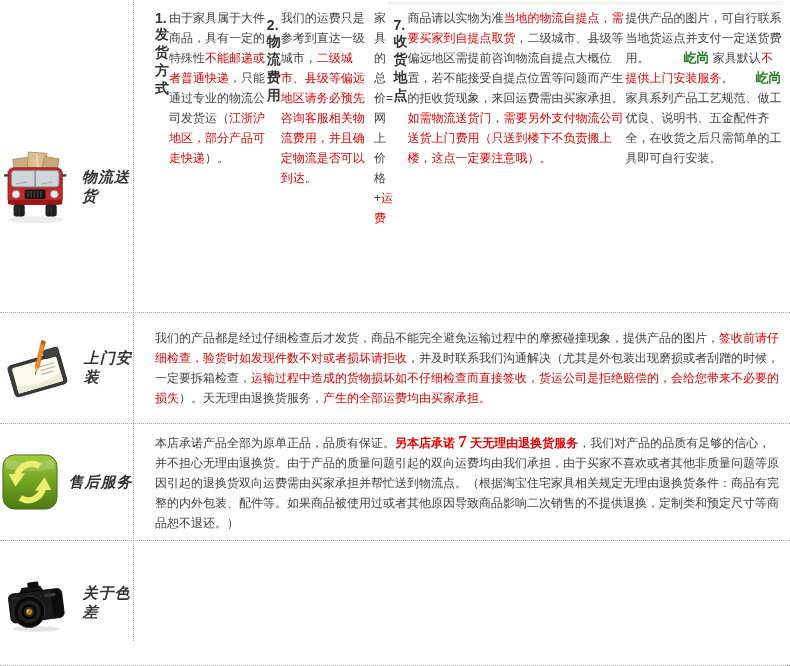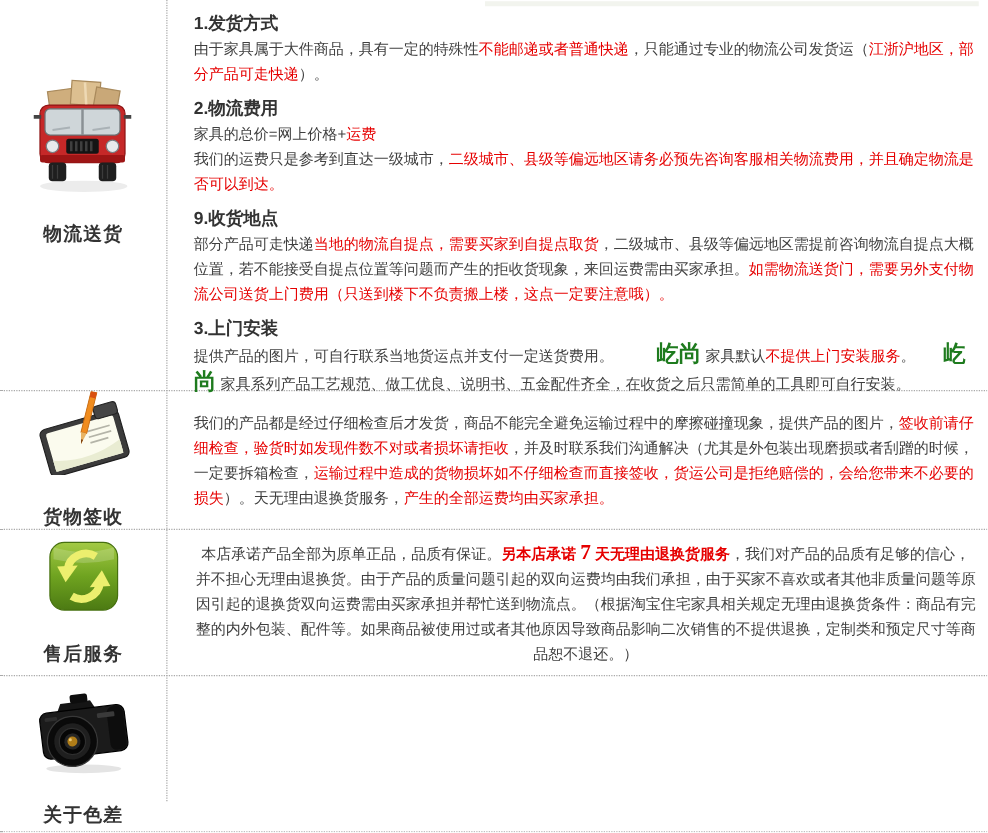--- a/index.html
+++ b/index.html
@@ -5,37 +5,37 @@
   html,body{margin:0;padding:0;background:#fff;}
   .page{position:relative;width:790px;height:666px;background:#fff;overflow:hidden;
         font-family:"Liberation Sans","DejaVu Sans",sans-serif;}
   .top-artifact{position:absolute;top:1px;left:388px;width:395px;height:4px;
         background:#f2f4ee;}
   .vline{position:absolute;left:133px;top:0;height:641px;width:0;
         border-left:1px dotted var(--divider,#a9a9a9);}
   .row{display:flex;box-sizing:border-box;border-bottom:1px dotted var(--divider,#a9a9a9);}
   .row:last-child{border-bottom:none;}
   .row1{height:313px;} .row2{height:111px;} .row3{height:117px;} .row4{height:125px;}
-  .icol{width:133px;flex:none;display:flex;flex-direction:column;align-items:center;
-        justify-content:center;gap:24px;}
+  .icol{width:133px;flex:none;display:flex;flex-direction:row;align-items:center;
+        justify-content:center;gap:10px;font-style:italic;}
   .row1 .icol{justify-content:flex-start;padding-top:62px;}
   .ilabel{font-size:15px;font-weight:bold;color:var(--heading,#333);letter-spacing:1px;}
   .content{flex:1;box-sizing:border-box;padding:0 8px 0 22px;display:flex;
-        flex-direction:column;justify-content:flex-start;}
+        flex-direction:row;justify-content:flex-start;}
   .row1 .content{padding-top:8px;}
   .row2 .content{padding-top:15px;}
-  .row3 .content{padding-top:8px;text-align:center;}
+  .row3 .content{padding-top:8px;}
   .row4 .content{padding-top:18px;}
   .h{font-size:14px;font-weight:bold;color:var(--heading,#333);margin:9px 0 1px;}
   .content .h:first-child{margin-top:2px;}
   .p{font-size:12px;color:var(--body,#3f3f3f);line-height:20px;margin:0;}
   .run-n{}
   .run-red{color:var(--red,#e60000);text-align:right;}
   .run-redbold{color:var(--red,#e60000);font-weight:bold;}
-  .run-green{color:var(--brand-green,#1e7b1e);font-weight:bold;font-size:18px;margin-left:10px;}
+  .run-green{color:var(--brand-green,#1e7b1e);font-weight:bold;font-size:13px;margin-left:10px;}
   .run-seven{color:var(--red,#e60000);font-weight:bold;font-size:17px;
         font-family:"Liberation Serif","DejaVu Serif",serif;}
 </style>
 </head>
 <body>
 
 <div class="page">
   <div class="top-artifact"></div>
 
   <div class="row row1">
@@ -72,25 +72,24 @@
         <line x1="24" y1="70" x2="24" y2="81" stroke="#3c3c3c"></line>
         <line x1="60" y1="70" x2="60" y2="81" stroke="#3c3c3c"></line>
         <line x1="64" y1="70" x2="64" y2="81" stroke="#3c3c3c"></line>
       </svg>
       <div class="ilabel">物流送货</div>
     </div>
     <div class="content">
         <div class="h"><span class="run-n">1.发货方式</span></div>
         <p class="p"><span class="run-n">由于家具属于大件商品，具有一定的特殊性</span><span class="run-red">不能邮递或者普通快递</span><span class="run-n">，只能通过专业的物流公司发货运（</span><span class="run-red">江浙沪地区，部分产品可走快递</span><span class="run-n">）。</span></p>
         <div class="h"><span class="run-n">2.物流费用</span></div>
+        <p class="p"><span class="run-n">我们的运费只是参考到直达一级城市，</span><span class="run-red">二级城市、县级等偏远地区请务必预先咨询客服相关物流费用，并且确定物流是否可以到达。</span></p>
         <p class="p"><span class="run-n">家具的总价=网上价格+</span><span class="run-red">运费</span></p>
-        <p class="p"><span class="run-n">我们的运费只是参考到直达一级城市，</span><span class="run-red">二级城市、县级等偏远地区请务必预先咨询客服相关物流费用，并且确定物流是否可以到达。</span></p>
-        <div class="h"><span class="run-n">9.收货地点</span></div>
-        <p class="p"><span class="run-n">部分产品可走快递</span><span class="run-red">当地的物流自提点，需要买家到自提点取货</span><span class="run-n">，二级城市、县级等偏远地区需提前咨询物流自提点大概位置，若不能接受自提点位置等问题而产生的拒收货现象，来回运费需由买家承担。</span><span class="run-red">如需物流送货门，需要另外支付物流公司送货上门费用（只送到楼下不负责搬上楼，这点一定要注意哦）。</span></p>
-        <div class="h"><span class="run-n">3.上门安装</span></div>
+        <div class="h"><span class="run-n">7.收货地点</span></div>
+        <p class="p"><span class="run-n">商品请以实物为准</span><span class="run-red">当地的物流自提点，需要买家到自提点取货</span><span class="run-n">，二级城市、县级等偏远地区需提前咨询物流自提点大概位置，若不能接受自提点位置等问题而产生的拒收货现象，来回运费需由买家承担。</span><span class="run-red">如需物流送货门，需要另外支付物流公司送货上门费用（只送到楼下不负责搬上楼，这点一定要注意哦）。</span></p>
         <p class="p"><span class="run-n">提供产品的图片，可自行联系当地货运点并支付一定送货费用。　　</span><span class="run-green">屹尚</span><span class="run-n"> 家具默认</span><span class="run-red">不提供上门安装服务</span><span class="run-n">。　</span><span class="run-green">屹尚</span><span class="run-n"> 家具系列产品工艺规范、做工优良、说明书、五金配件齐全，在收货之后只需简单的工具即可自行安装。</span></p>
       </div>
   </div>
 
   <div class="row row2">
     <div class="icol">
       <svg width="96" height="72" viewBox="0 0 96 72">
         <g transform="rotate(-16 48 46)">
           <rect x="14" y="24" width="70" height="42" rx="5" fill="#3b3b3b" stroke="#202020"></rect>
           <rect x="19" y="28" width="60" height="34" rx="2" fill="#fbfbee"></rect>
@@ -100,21 +99,21 @@
           <line x1="54" y1="46" x2="70" y2="46" stroke="#b4b4a8" stroke-width="1.5"></line>
           <rect x="64" y="17" width="20" height="11" rx="3" fill="#454545" stroke="#222"></rect>
         </g>
         <g transform="rotate(14 50 30)">
           <rect x="47" y="0" width="5" height="36" fill="#f08c1e" stroke="#c86a10" stroke-width="0.8"></rect>
           <rect x="47" y="0" width="5" height="5" fill="#d94f10"></rect>
           <polygon points="47,36 52,36 49.5,46" fill="#e8b464"></polygon>
           <polygon points="48.6,42 50.4,42 49.5,46" fill="#7a3a08"></polygon>
         </g>
       </svg>
-      <div class="ilabel">货物签收</div>
+      <div class="ilabel">上门安装</div>
     </div>
     <div class="content">
         <p class="p"><span class="run-n">我们的产品都是经过仔细检查后才发货，商品不能完全避免运输过程中的摩擦碰撞现象，提供产品的图片，</span><span class="run-red">签收前请仔细检查，验货时如发现件数不对或者损坏请拒收</span><span class="run-n">，并及时联系我们沟通解决（尤其是外包装出现磨损或者刮蹭的时候，一定要拆箱检查，</span><span class="run-red">运输过程中造成的货物损坏如不仔细检查而直接签收，货运公司是拒绝赔偿的，会给您带来不必要的损失</span><span class="run-n">）。天无理由退换货服务，</span><span class="run-red">产生的全部运费均由买家承担。</span></p>
       </div>
   </div>
 
   <div class="row row3">
     <div class="icol">
       <svg width="58" height="58" viewBox="0 0 60 60">
         <defs>

